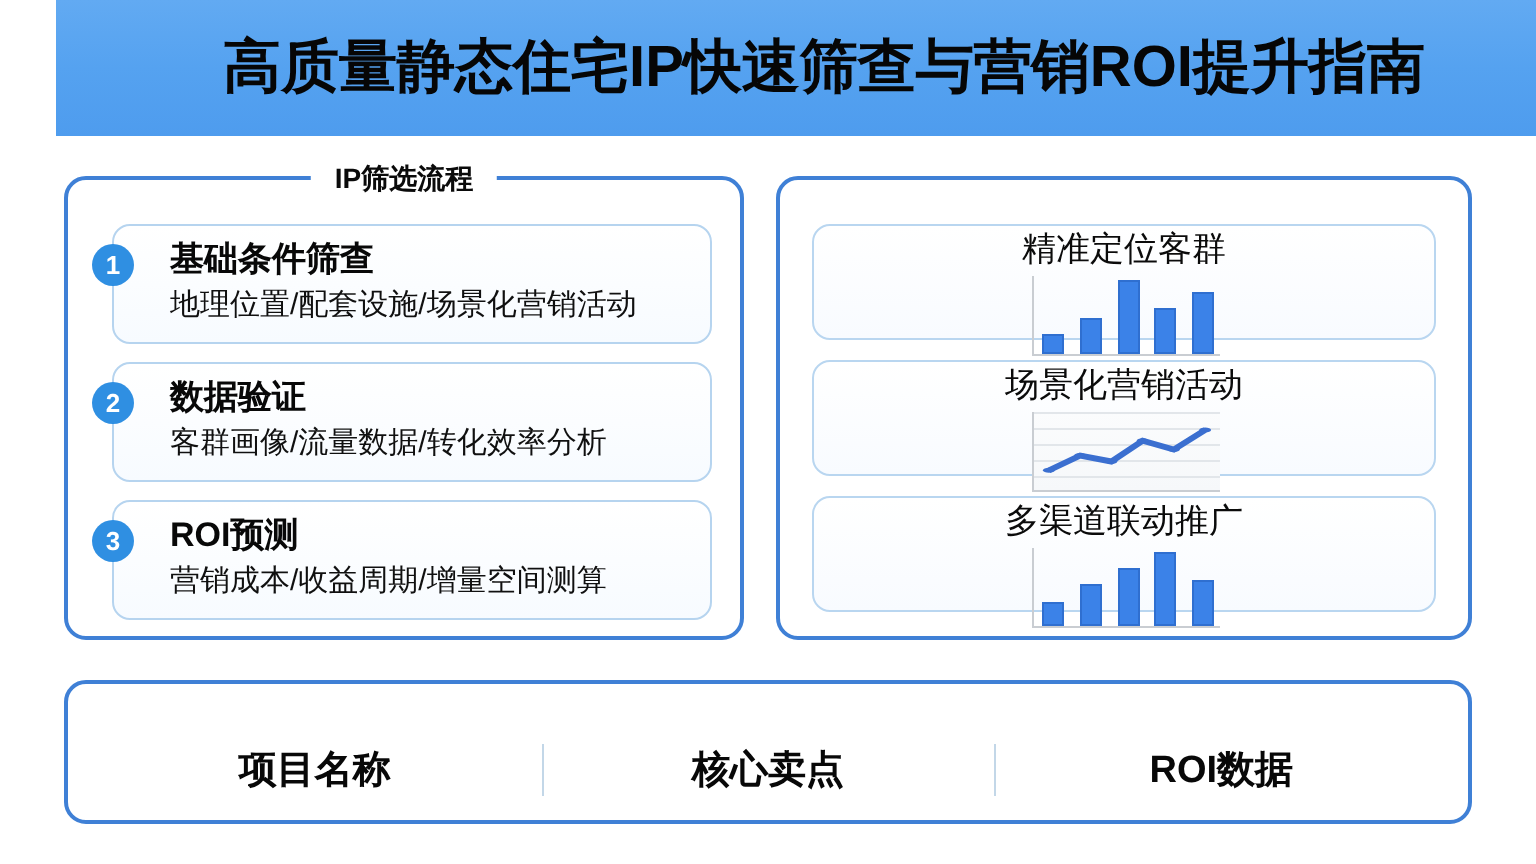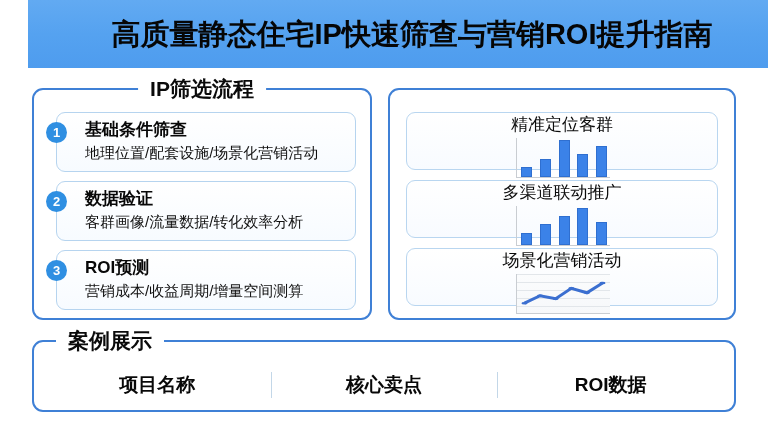--- a/index.html
+++ b/index.html
@@ -62,21 +62,21 @@
     width: 704px;
     height: 72px;
   }
 
   
   .legend {
     position: absolute;
     top: -14px;
     background: #ffffff;
     padding: 0 12px;
-    font-size: 21px;
+    font-size: 14px;
     font-weight: bold;
     color: #0a0a0a;
     white-space: nowrap;
     line-height: 26px;
   }
   .legend-center {
     left: 50%;
     transform: translateX(-50%);
   }
   .legend-left {
@@ -271,33 +271,20 @@
 
     <div class="strategy-card">
       <div class="strategy-label">精准定位客群</div>
       <div class="mini-chart">
         <div class="bars">
             <div class="bar" style="height: 25%;"></div>
             <div class="bar" style="height: 45%;"></div>
             <div class="bar" style="height: 95%;"></div>
             <div class="bar" style="height: 58%;"></div>
             <div class="bar" style="height: 80%;"></div>
-          </div>
-      </div>
-    </div>
-
-    <div class="strategy-card">
-      <div class="strategy-label">多渠道联动推广</div>
-      <div class="mini-chart">
-        <div class="bars">
-            <div class="bar" style="height: 30%;"></div>
-            <div class="bar" style="height: 55%;"></div>
-            <div class="bar" style="height: 75%;"></div>
-            <div class="bar" style="height: 95%;"></div>
-            <div class="bar" style="height: 60%;"></div>
           </div>
       </div>
     </div>
 
     <div class="strategy-card">
       <div class="strategy-label">场景化营销活动</div>
       <div class="mini-chart">
         <div class="linechart">
             <svg viewBox="0 0 100 100" preserveAspectRatio="none">
               <polyline points="8,74.8 24.8,55.8 41.6,63.400000000000006 58.4,36.800000000000004 75.2,48.199999999999996 92,23.120000000000005" fill="none" stroke="#3b6fd0" stroke-width="3" vector-effect="non-scaling-stroke"></polyline>
@@ -305,24 +292,36 @@
               <circle cx="24.8" cy="55.8" r="3.2" fill="#3b6fd0"></circle>
               <circle cx="41.6" cy="63.400000000000006" r="3.2" fill="#3b6fd0"></circle>
               <circle cx="58.4" cy="36.800000000000004" r="3.2" fill="#3b6fd0"></circle>
               <circle cx="75.2" cy="48.199999999999996" r="3.2" fill="#3b6fd0"></circle>
               <circle cx="92" cy="23.120000000000005" r="3.2" fill="#3b6fd0"></circle>
             </svg>
           </div>
       </div>
     </div>
 
+    <div class="strategy-card">
+      <div class="strategy-label">多渠道联动推广</div>
+      <div class="mini-chart">
+        <div class="bars">
+            <div class="bar" style="height: 30%;"></div>
+            <div class="bar" style="height: 55%;"></div>
+            <div class="bar" style="height: 75%;"></div>
+            <div class="bar" style="height: 95%;"></div>
+            <div class="bar" style="height: 60%;"></div>
+          </div>
+      </div>
+    </div>
+
   </div>
 </div>
 
 <div class="panel panel-bottom">
-  <div class="legend legend-left">案例展示</div>
 
   <div class="table-head">
     <div class="th">项目名称</div>
     <div class="th">核心卖点</div>
     <div class="th">ROI数据</div>
   </div>
 </div>
 
 </body></html>

